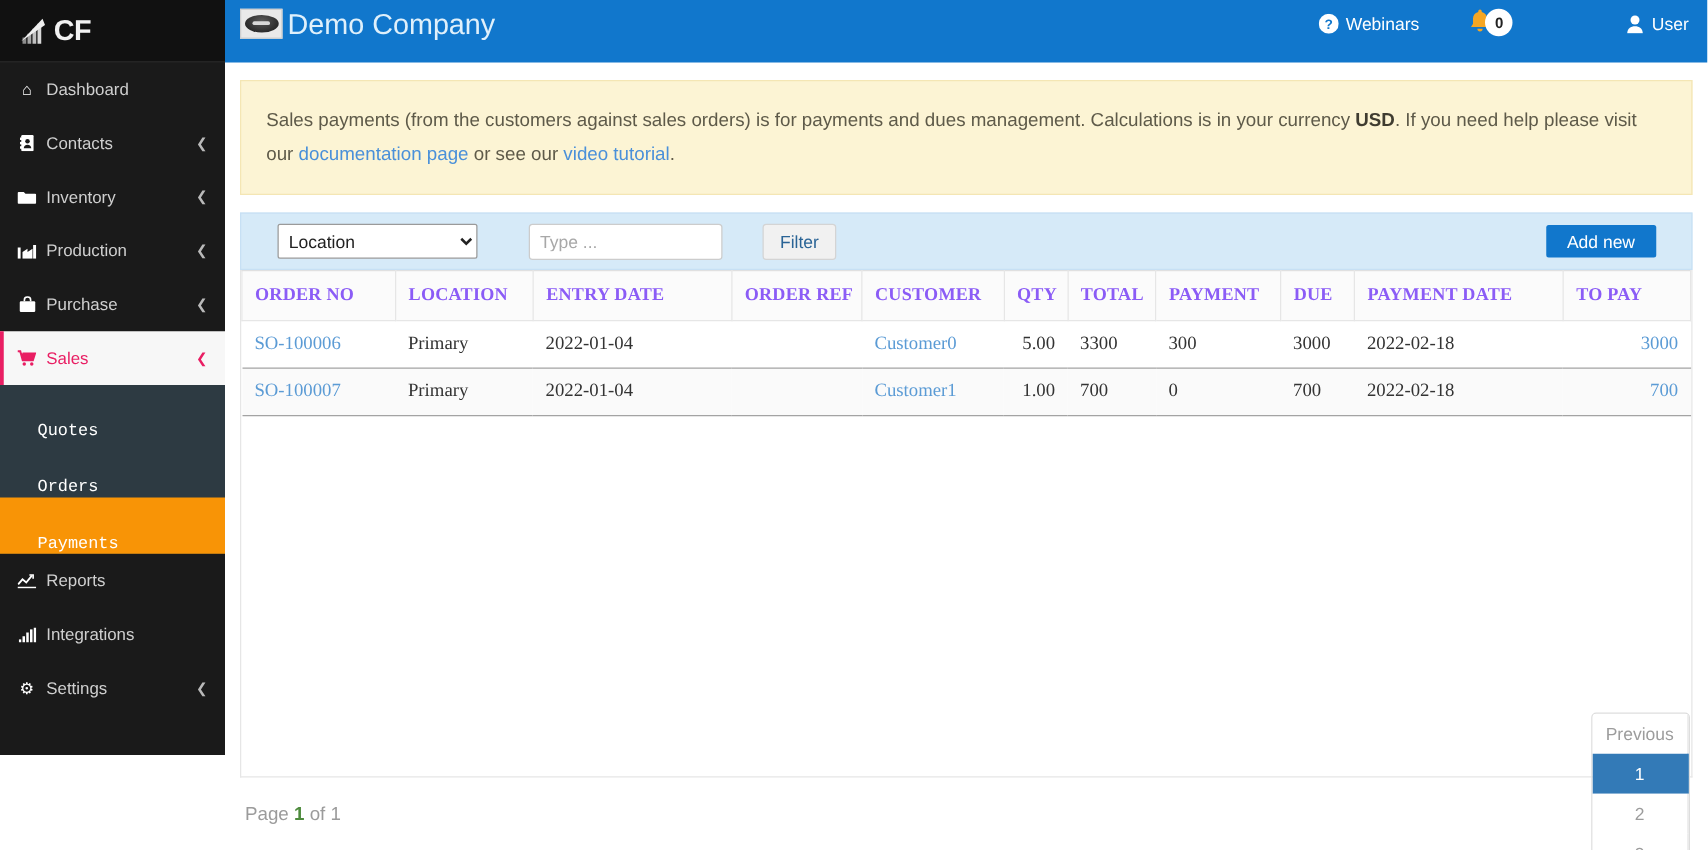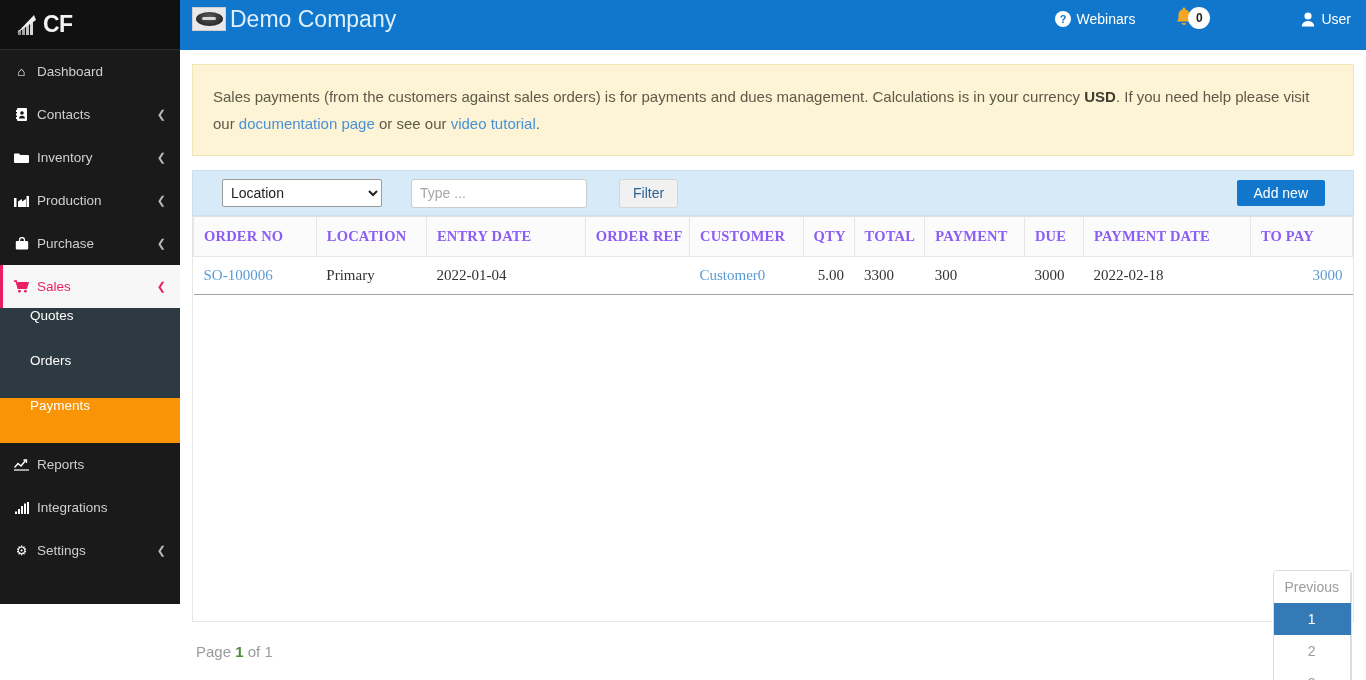--- a/index.html
+++ b/index.html
@@ -74,26 +74,27 @@
     color: #e91e63;
     border-left: 3px solid #e91e63;
     padding-left: 10px;
   }
   .nav-item.active-parent .ico,
   .nav-item.active-parent .caret { color: #e91e63; }
 
   .submenu { background: #2d3a42; }
   .sub-item {
     display: flex;
-    align-items: flex-start;
+    align-items: flex-end;
     height: 45px;
     padding-left: 30px;
     color: #ffffff;
     font-size: 13.5px;
     cursor: pointer;
+    font-family: Liberation Mono, monospace;
   }
   .sub-item.active {
     background: #f89406;
     color: #ffffff;
   }
 
   
   .main {
     flex: 1 1 auto;
     height: 680px;
@@ -212,23 +213,23 @@
     height: 28px;
     font-size: 14px;
     font-family: "Liberation Sans", sans-serif;
     border: 1px solid #9a9a9a;
     background: #ffffff;
     color: #222222;
     padding: 0 4px;
     border-radius: 2px;
   }
   .toolbar input[type=text] {
-    width: 176px;
+    width: 155px;
     height: 29px;
-    margin-left: 29px;
+    margin-left: 41px;
     font-size: 14px;
     font-family: "Liberation Sans", sans-serif;
     border: 1px solid #cccccc;
     background: #ffffff;
     color: #222222;
     padding: 0 8px;
     border-radius: 3px;
   }
   .toolbar input[type=text]::placeholder { color: #a8a8a8; }
   .btn-filter {
@@ -562,20 +563,33 @@
               <td>2022-01-04</td>
               <td></td>
               <td class="link"><a href="#" class="cell-link">Customer0</a></td>
               <td class="num">5.00</td>
               <td>3300</td>
               <td>300</td>
               <td>3000</td>
               <td class="green">2022-02-18</td>
               <td class="num link"><a href="#" class="cell-link">3000</a></td>
             </tr>
+            <tr class="even">
+              <td class="link"><a href="#" class="cell-link">SO-100007</a></td>
+              <td>Primary</td>
+              <td>2022-01-04</td>
+              <td></td>
+              <td class="link"><a href="#" class="cell-link">Customer1</a></td>
+              <td class="num">1.00</td>
+              <td>700</td>
+              <td>0</td>
+              <td>700</td>
+              <td class="green">2022-02-18</td>
+              <td class="num link"><a href="#" class="cell-link">700</a></td>
+            </tr>
           </tbody>
         </table>
       </div>
 
       <div class="pager-row">
         <div class="page-info"><span>Page </span><b>1</b><span> of </span><span>1</span></div>
         <div class="pagination">
           <div class="pg">Previous</div>
           <div class="pg active">1</div>
           <div class="pg">2</div>

